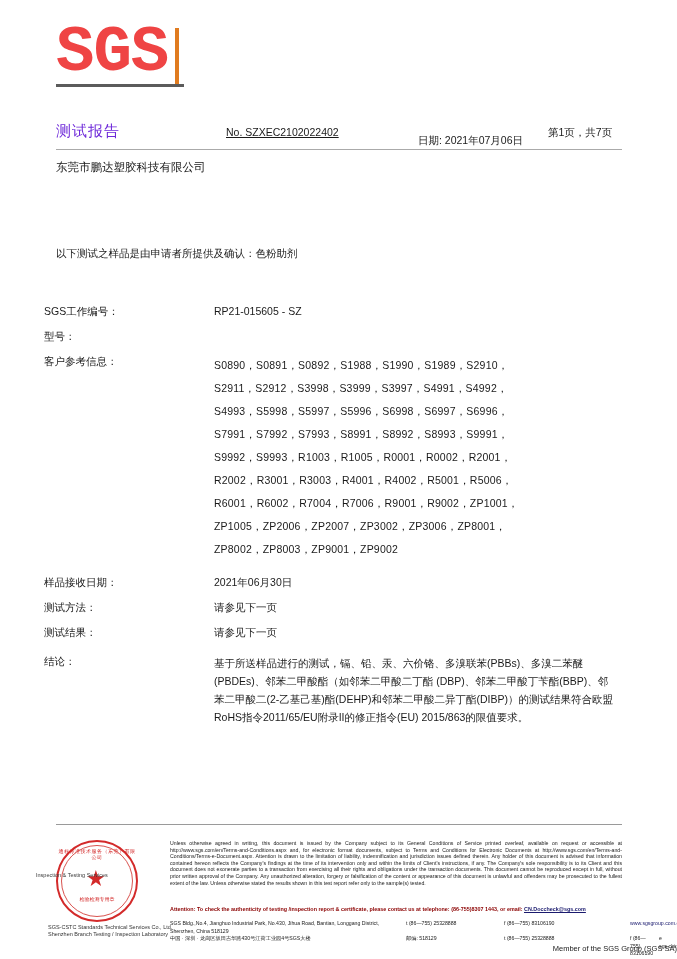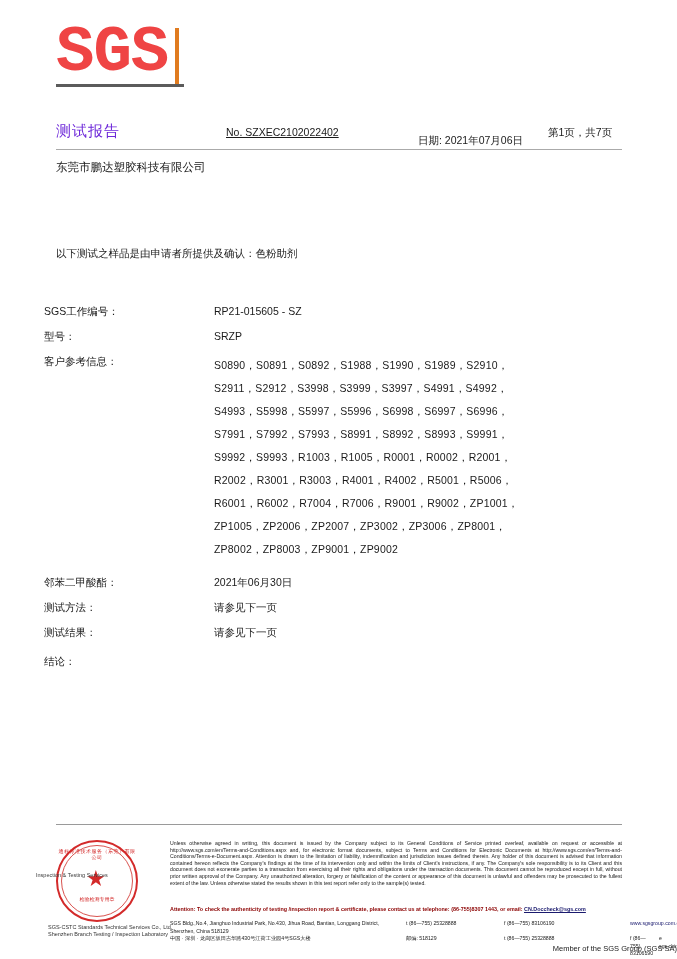--- a/index.html
+++ b/index.html
@@ -332,55 +332,55 @@
 
   <div class="info-table">
 
     <div class="info-row">
       <div class="info-label">SGS工作编号：</div>
       <div class="info-value">RP21-015605 - SZ</div>
     </div>
 
     <div class="info-row">
       <div class="info-label">型号：</div>
-      <div class="info-value">SRZP</div>
     </div>
 
     <div class="info-row refs spaced">
       <div class="info-label">客户参考信息：</div>
       <div class="info-value">S0890，S0891，S0892，S1988，S1990，S1989，S2910，
 S2911，S2912，S3998，S3999，S3997，S4991，S4992，
 S4993，S5998，S5997，S5996，S6998，S6997，S6996，
 S7991，S7992，S7993，S8991，S8992，S8993，S9991，
 S9992，S9993，R1003，R1005，R0001，R0002，R2001，
 R2002，R3001，R3003，R4001，R4002，R5001，R5006，
 R6001，R6002，R7004，R7006，R9001，R9002，ZP1001，
 ZP1005，ZP2006，ZP2007，ZP3002，ZP3006，ZP8001，
 ZP8002，ZP8003，ZP9001，ZP9002</div>
     </div>
 
     <div class="info-row">
-      <div class="info-label">邻苯二甲酸酯：</div>
+      <div class="info-label">样品接收日期：</div>
       <div class="info-value">2021年06月30日</div>
     </div>
 
 
 
     <div class="info-row">
       <div class="info-label">测试方法：</div>
       <div class="info-value">请参见下一页</div>
     </div>
 
     <div class="info-row spaced">
       <div class="info-label">测试结果：</div>
       <div class="info-value">请参见下一页</div>
     </div>
 
     <div class="info-row conclusion">
       <div class="info-label">结论：</div>
+      <div class="info-value">基于所送样品进行的测试，镉、铅、汞、六价铬、多溴联苯(PBBs)、多溴二苯醚(PBDEs)、邻苯二甲酸酯（如邻苯二甲酸二丁酯 (DBP)、邻苯二甲酸丁苄酯(BBP)、邻苯二甲酸二(2-乙基己基)酯(DEHP)和邻苯二甲酸二异丁酯(DIBP)）的测试结果符合欧盟RoHS指令2011/65/EU附录II的修正指令(EU) 2015/863的限值要求。</div>
     </div>
 
   </div>
 
   <div class="footer-rule"></div>
 
   <div class="stamp">
     <div class="stamp-circle"></div>
     <div class="stamp-circle2"></div>
     <div class="stamp-top-text">通标标准技术服务（东莞）有限公司</div>

